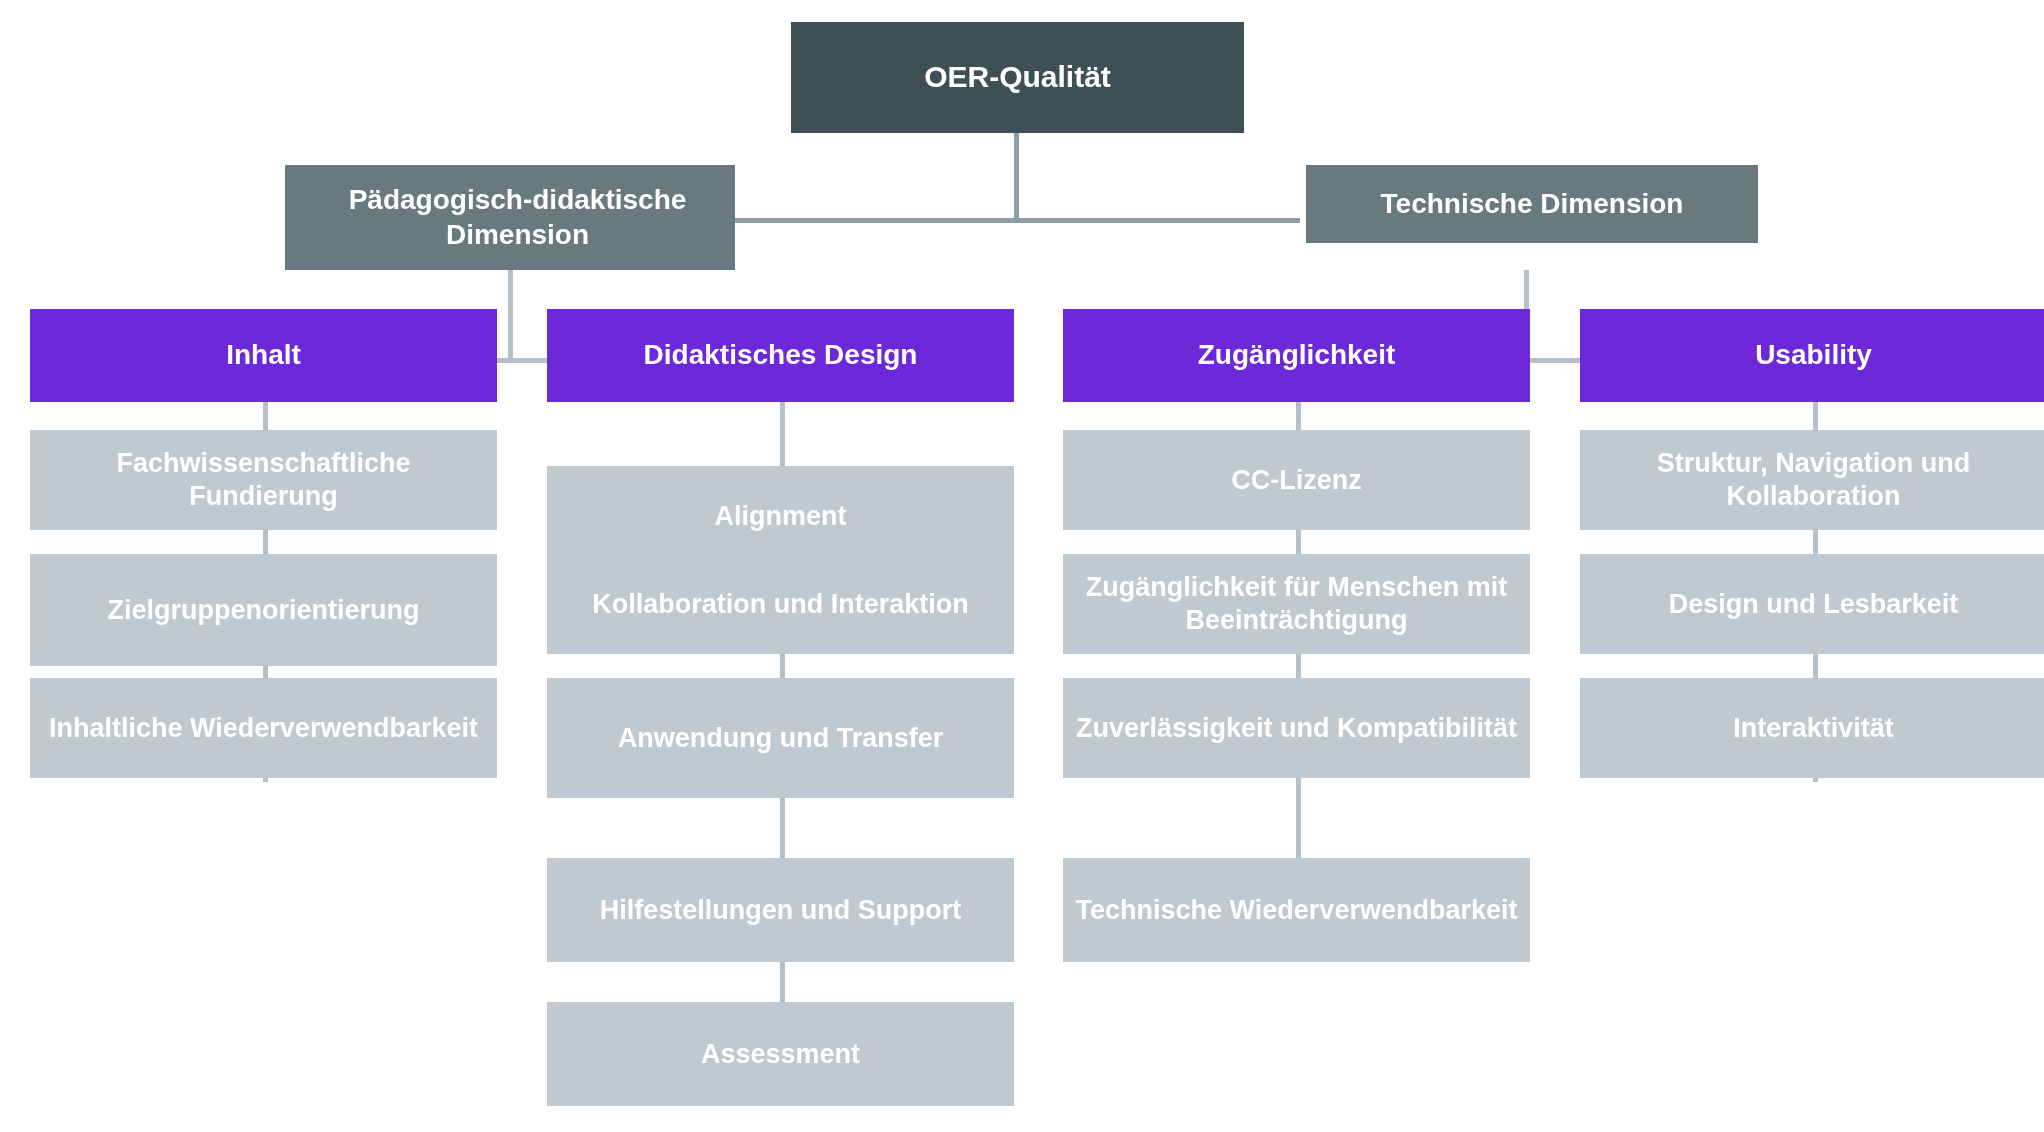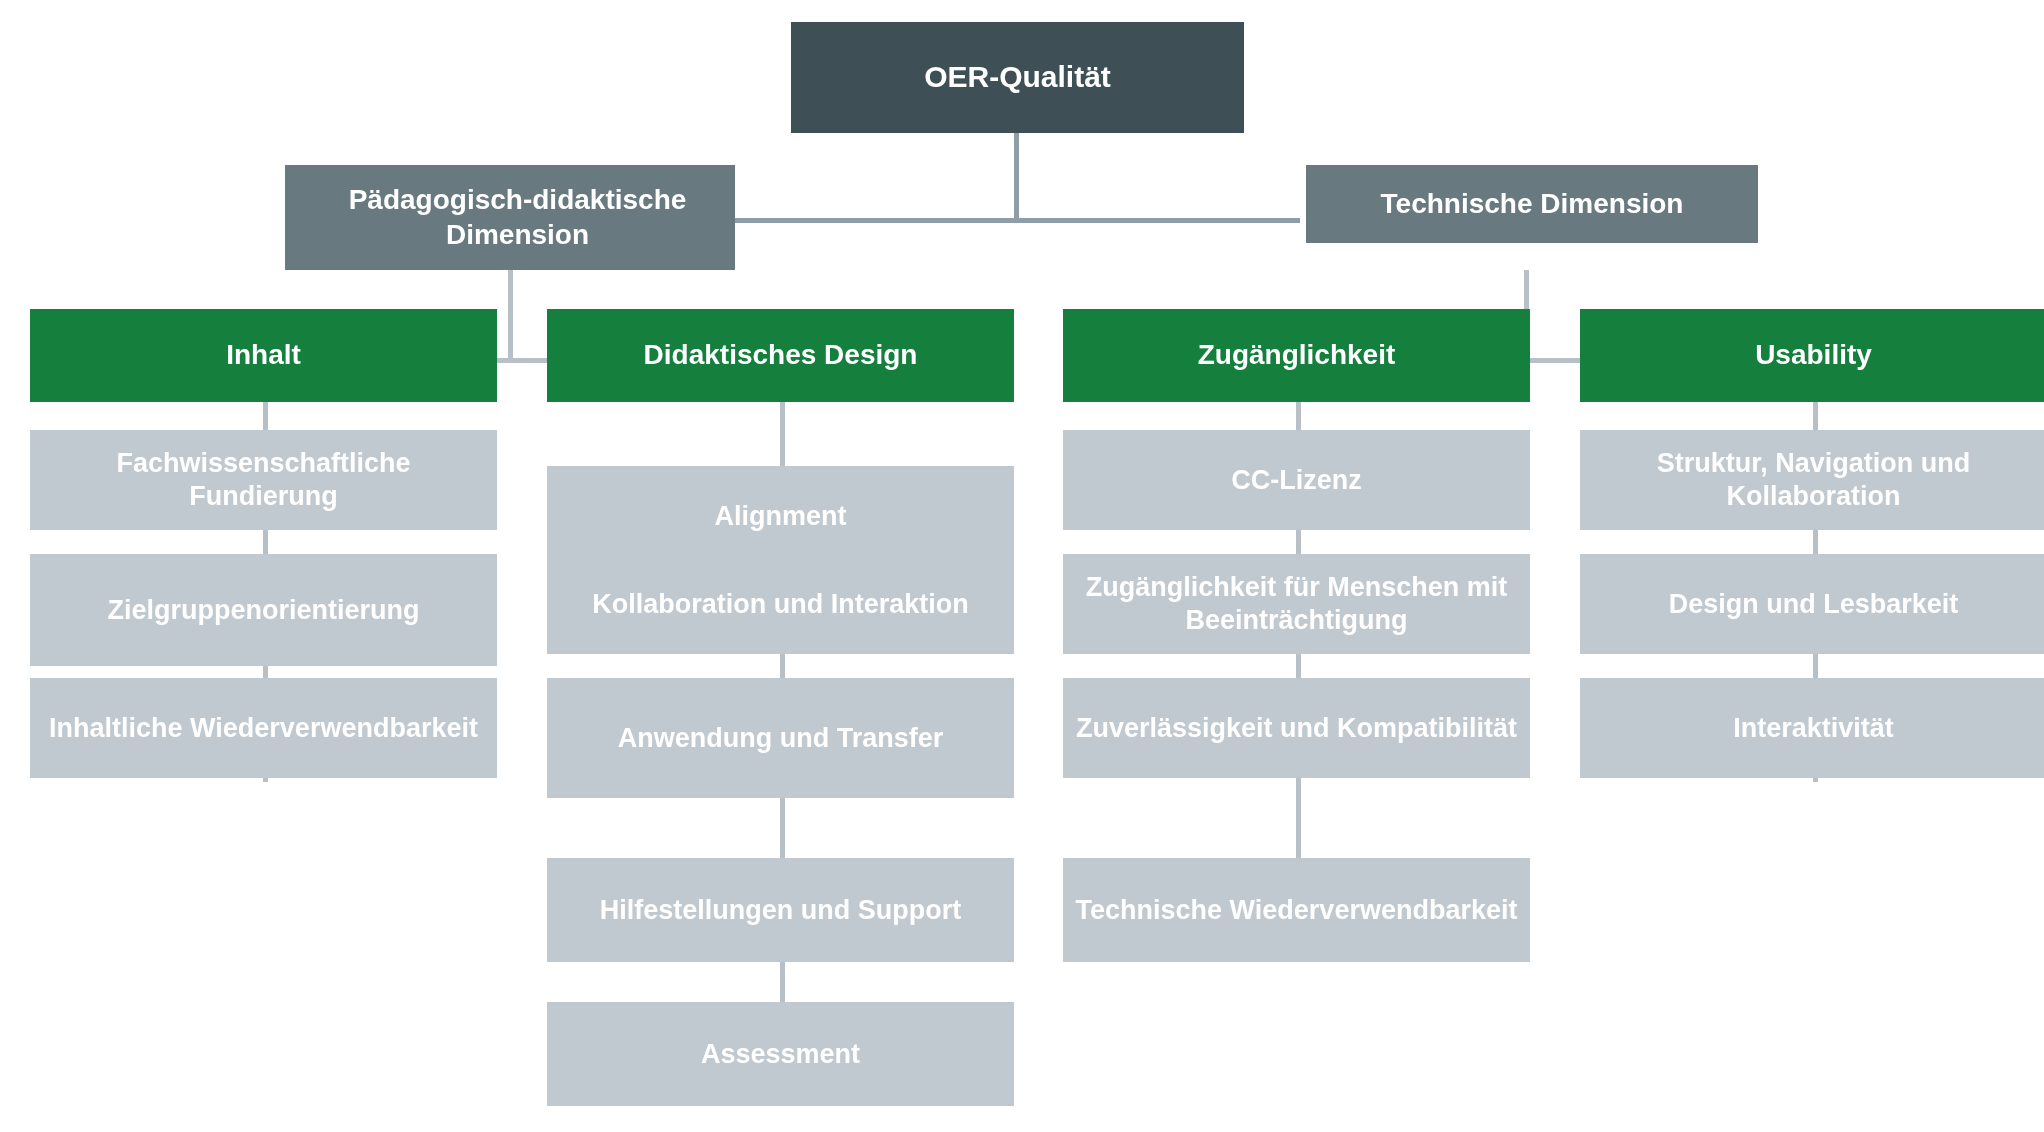--- a/index.html
+++ b/index.html
@@ -28,21 +28,21 @@
     font-weight: bold;
     line-height: 1.22;
     padding: 4px 10px;
     z-index: 3;
   }
   .node span { display: block; }
 
   
   .lvl1 { background: #3e5055; }
   .lvl2 { background: #687a80; }
-  .lvl3 { background: #15803d; align-items: center; }
+  .lvl3 { background: #6d28d9; align-items: center; }
   .lvl4 { background: #c0c8d0; }
 
   .lvl1 { font-size: 30px; }
   .lvl2 { font-size: 28px; }
   .lvl3 { font-size: 28px; }
   .lvl4 { font-size: 27px; }
 
   
   .conn {
     position: absolute;

